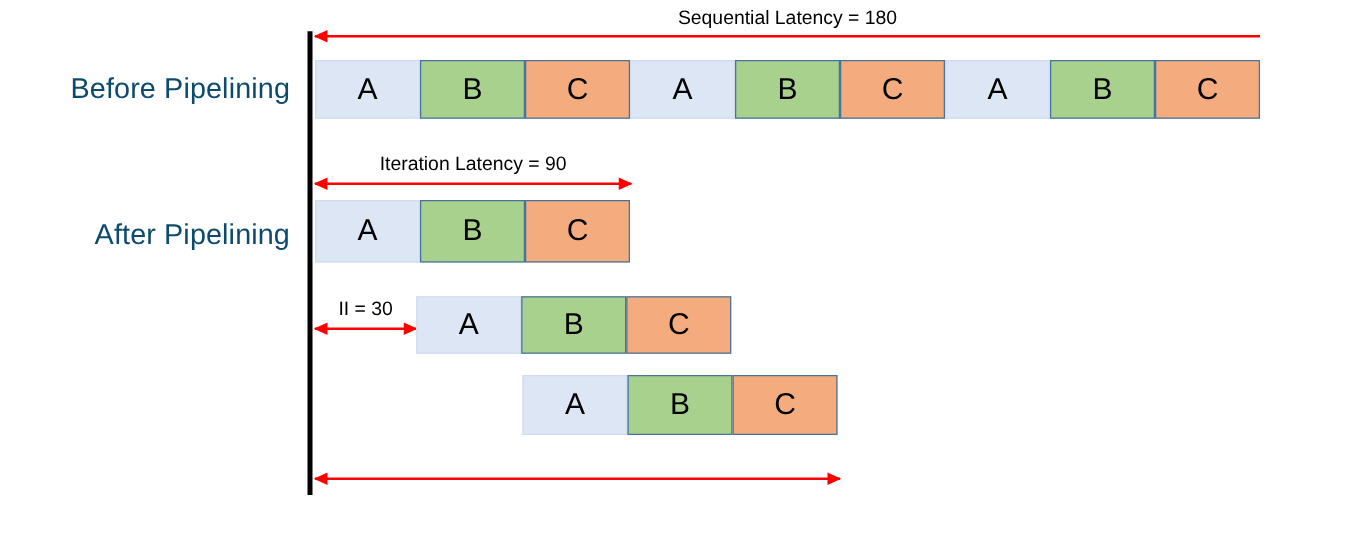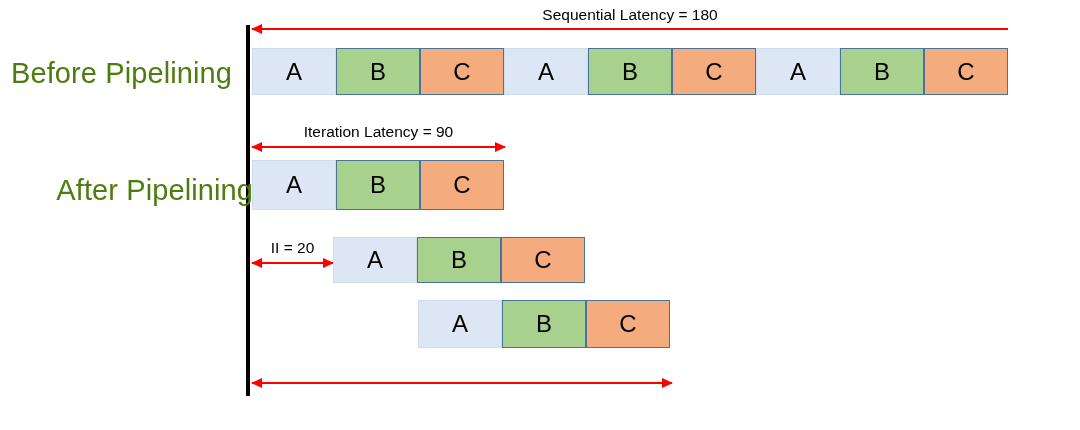--- a/index.html
+++ b/index.html
@@ -20,28 +20,28 @@
     position: absolute;
     left: 0; top: 0;
     width: 1080px;
     height: 430px;
   }
 
   
   .row-label {
     position: absolute;
     text-align: right;
-    font-size: 29px;
+    font-size: 23px;
     font-weight: 400;
-    color: #4d7c0f;
+    color: #0c4a6e;
     white-space: nowrap;
     letter-spacing: 0.1px;
   }
   #label-before { left: 0px;  top: 57px;  width: 232px; }
-  #label-after  { left: 0px;  top: 174px; width: 232px; padding-left: 21px; }
+  #label-after  { left: 0px;  top: 174px; width: 232px; }
 
   
   #axis {
     position: absolute;
     left: 246px;
     top: 25px;
     width: 4px;
     height: 371px;
     background: #000000;
   }
@@ -163,21 +163,21 @@
   </div>
 
   <div class="row-label" id="label-after">After Pipelining</div>
 
   <div class="stage-row" id="row-after">
     <div class="stage s-a">A</div>
     <div class="stage s-b">B</div>
     <div class="stage s-c">C</div>
   </div>
 
-  <div class="measure-label" id="label-ii">II = 20</div>
+  <div class="measure-label" id="label-ii">II = 30</div>
   <div class="measure" id="arrow-ii">
     <div class="line"></div>
     <div class="head left"></div>
     <div class="head right"></div>
   </div>
 
   <div class="stage-row" id="row-iter2">
     <div class="stage s-a">A</div>
     <div class="stage s-b">B</div>
     <div class="stage s-c">C</div>

